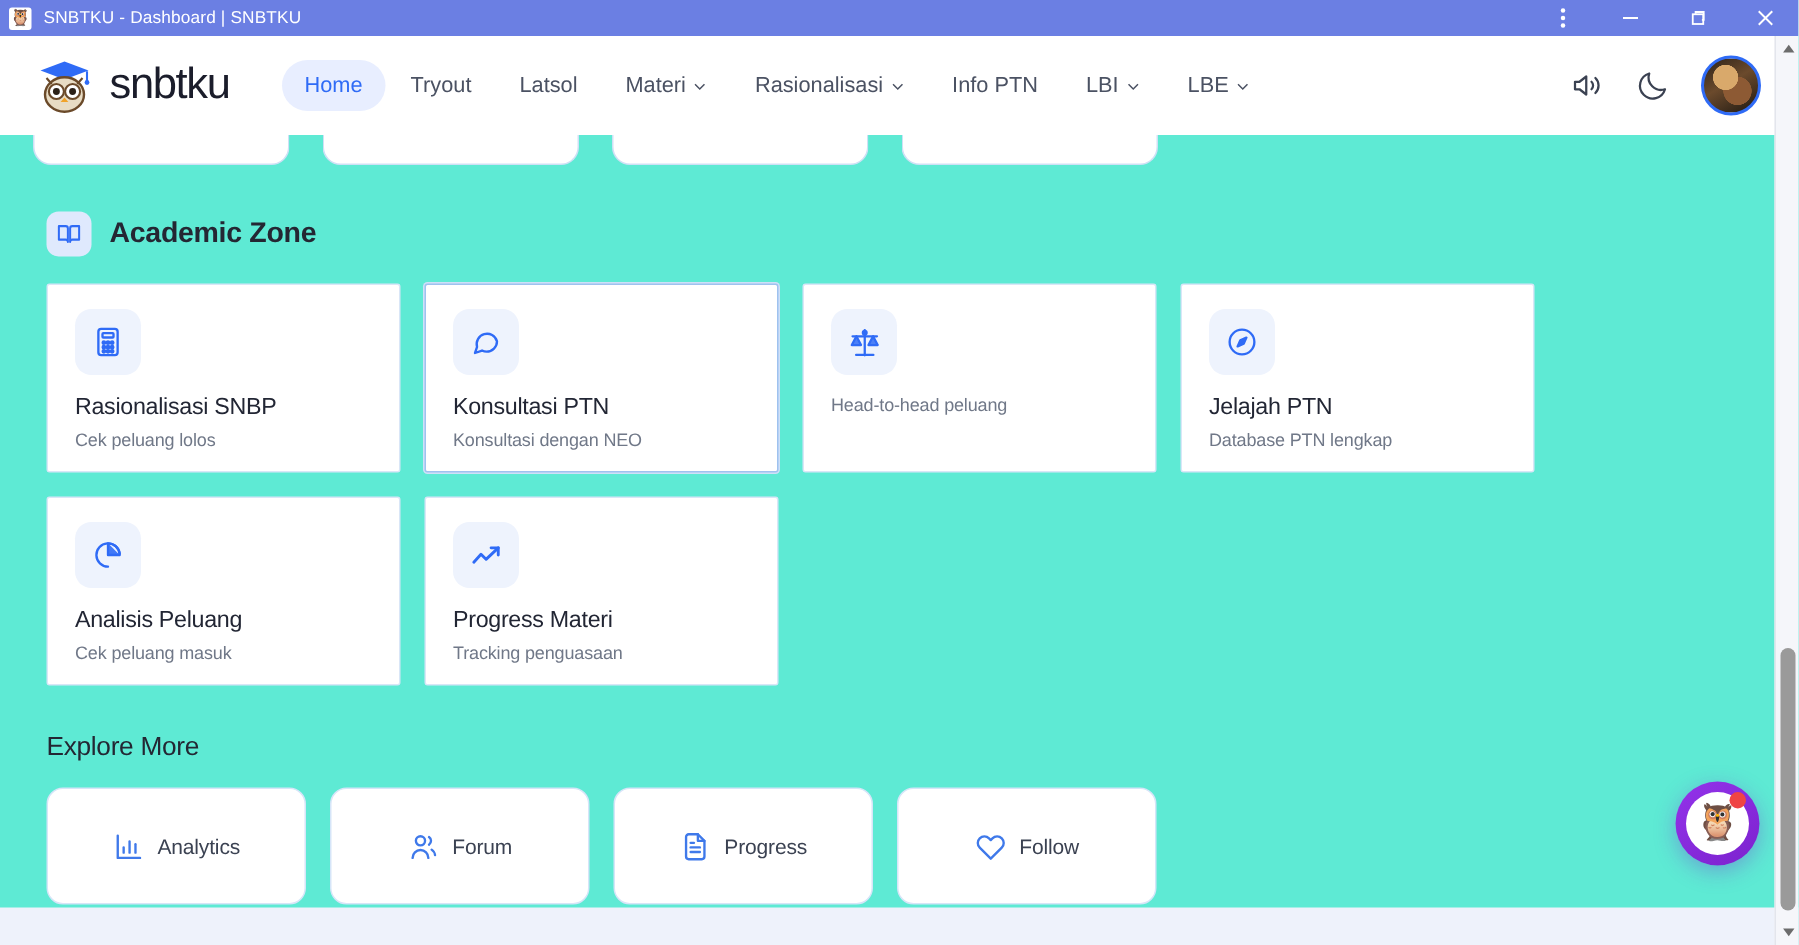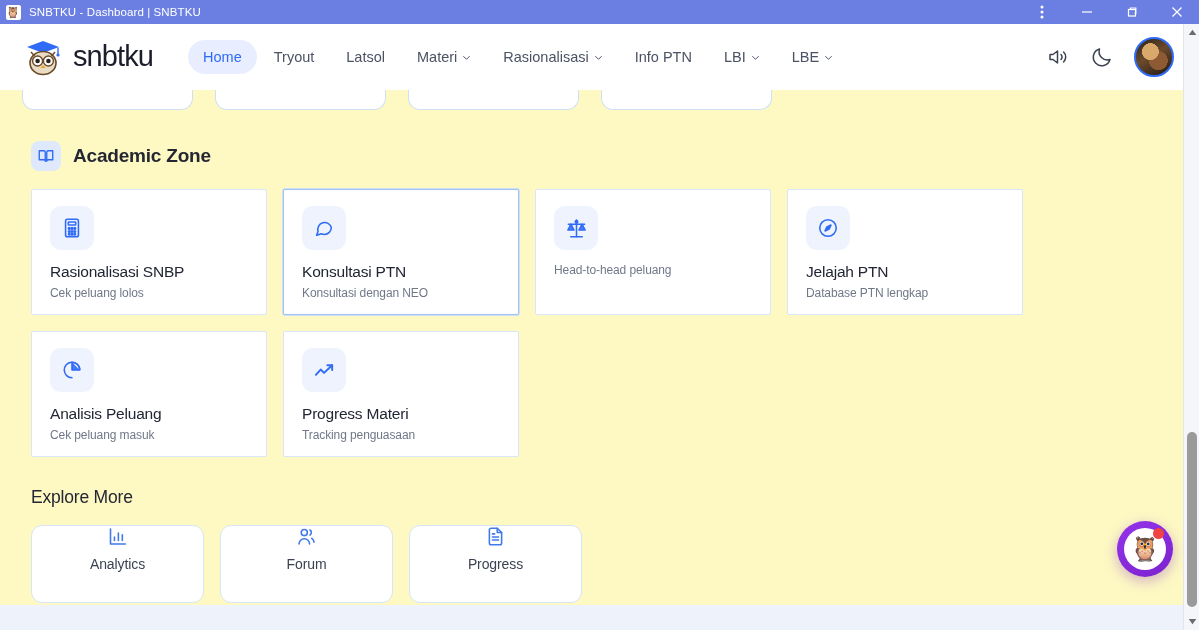--- a/index.html
+++ b/index.html
@@ -24,21 +24,21 @@
     white-space: nowrap; letter-spacing: .1px;
   }
   .tb-ctrls { position: absolute; right: 0; top: 0; height: 24px; display: flex; }
   .tb-btn {
     width: 45px; height: 24px; display: flex; align-items: center;
     justify-content: center; color: #fff;
   }
   .tb-btn svg { display: block; }
 
   
-  .viewport { position: relative; width: 1199px; height: 581px; background: #fef9c3; }
+  .viewport { position: relative; width: 1199px; height: 581px; background: #5eead4; }
 
   
   .site-header {
     height: 66px; background: #ffffff; display: flex; align-items: center;
     padding: 0 0 0 22px; width: 1188px; position: relative; z-index: 5;
   }
   .brand { display: flex; align-items: center; gap: 9px; flex: none; }
   .brand-logo { width: 42px; height: 38px; position: relative; }
   .brand-name {
     font-size: 29px; color: #1b1d2b; letter-spacing: -.9px; font-weight: 400;
@@ -98,22 +98,22 @@
     color: #2f6bf6; margin-bottom: 13px;
   }
   .az-title { font-size: 15.5px; color: #222634; letter-spacing: -.2px; margin-bottom: 5px; }
   .az-sub { font-size: 12px; color: #707888; letter-spacing: -.1px; }
 
   .explore-title { font-size: 17.5px; color: #232733; margin: 30px 0 17px 9px; letter-spacing: -.2px; }
   .explore-row { display: flex; gap: 16px; margin-left: 9px; }
   .ex-card {
     width: 173px; height: 78px; background: #ffffff;
     border: 1px solid #d6e5f8; border-radius: 11px;
-    display: flex; flex-direction: column; align-items: center;
-    justify-content: flex-start; gap: 9px; cursor: pointer;
+    display: flex; align-items: center;
+    justify-content: center; gap: 9px; cursor: pointer;
   }
   .ex-icon { color: #3f79ea; width: 21px; height: 21px; }
   .ex-label { font-size: 14px; color: #3b4252; letter-spacing: -.1px; }
 
   
   .fab {
     position: absolute; right: 26px; bottom: 28px;
     width: 56px; height: 56px; border-radius: 50%;
     background: #8a2be2;
     background: linear-gradient(145deg, #9333ea 0%, #7c22ce 100%);
@@ -381,20 +381,26 @@
         <svg class="ex-icon" viewBox="0 0 24 24" fill="none" stroke="currentColor" stroke-width="1.8" stroke-linecap="round" stroke-linejoin="round">
           <path d="M14 2.5H7a2 2 0 0 0-2 2v15a2 2 0 0 0 2 2h10a2 2 0 0 0 2-2V7.5z"></path>
           <path d="M14 2.5v5h5"></path>
             <path d="M8.5 12.5h7"></path>
             <path d="M8.5 16h7"></path>
             <path d="M8.5 9h2.5"></path>
         </svg>
         <div class="ex-label">Progress</div>
       </div>
 
+      <div class="ex-card">
+        <svg class="ex-icon" viewBox="0 0 24 24" fill="none" stroke="currentColor" stroke-width="1.8" stroke-linecap="round" stroke-linejoin="round">
+          <path d="M20.4 5.6a5 5 0 0 0-7.1 0L12 6.9l-1.3-1.3a5 5 0 1 0-7.1 7.1l8.4 8.4 8.4-8.4a5 5 0 0 0 0-7.1z"></path>
+        </svg>
+        <div class="ex-label">Follow</div>
+      </div>
     </div>
   </div>
 
   <div class="fab">
     <div class="fab-inner">🦉</div>
     <div class="fab-dot"></div>
   </div>
 
   <div class="scrollbar">
     <div class="sb-arrow up">

